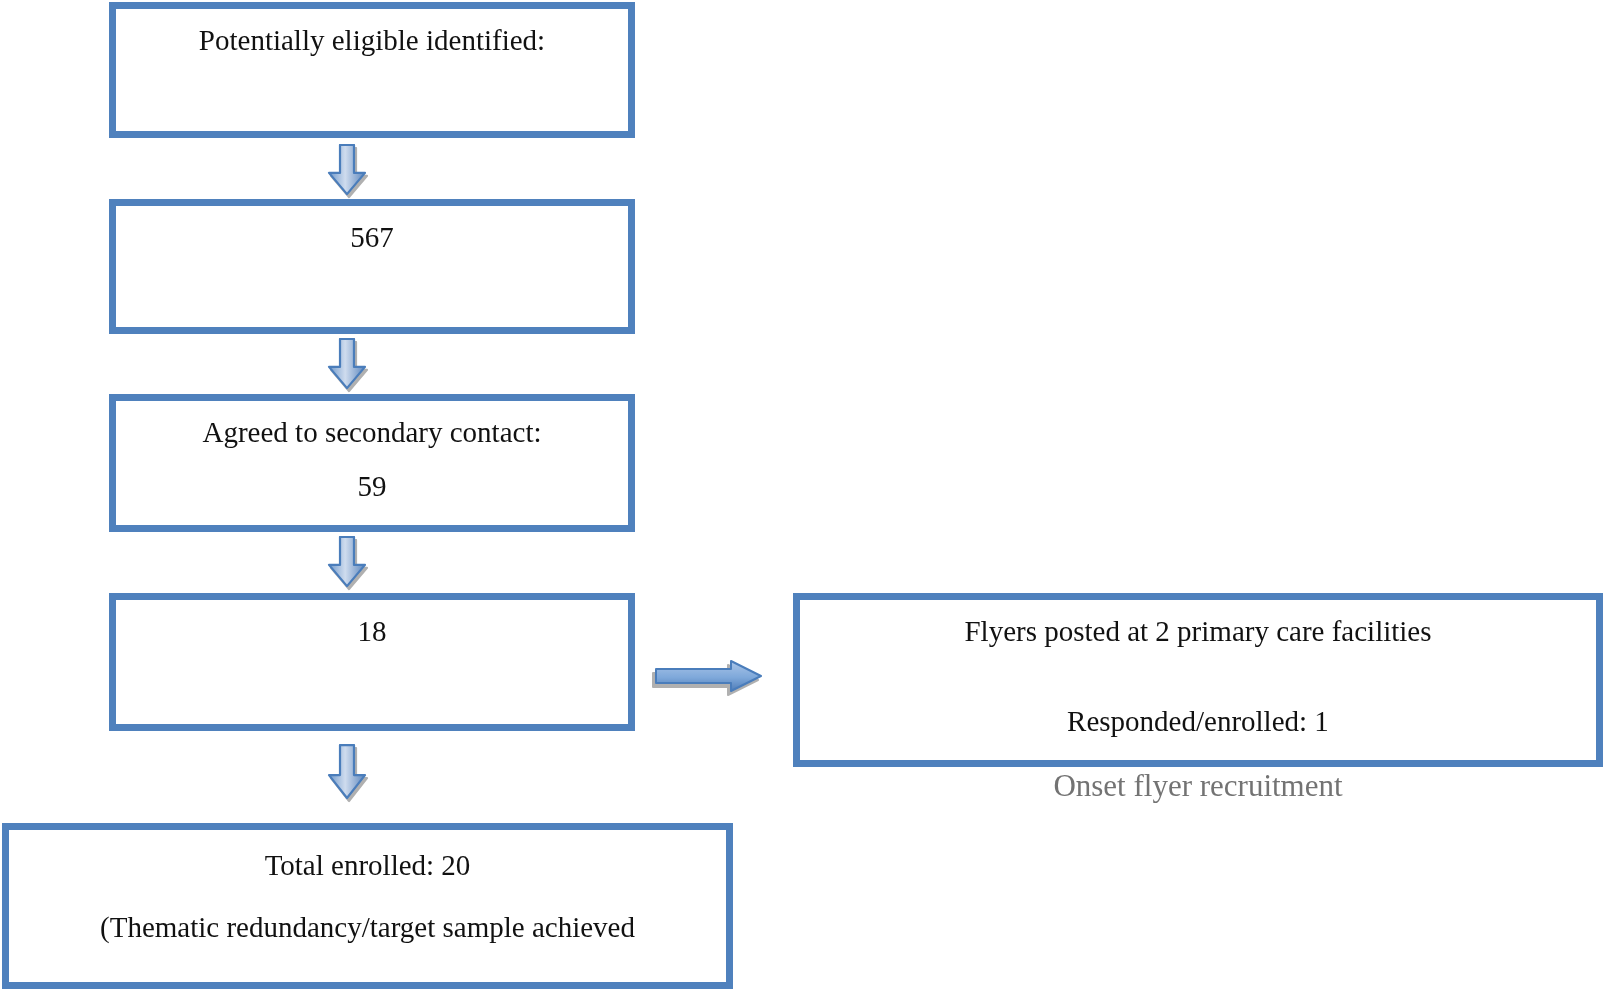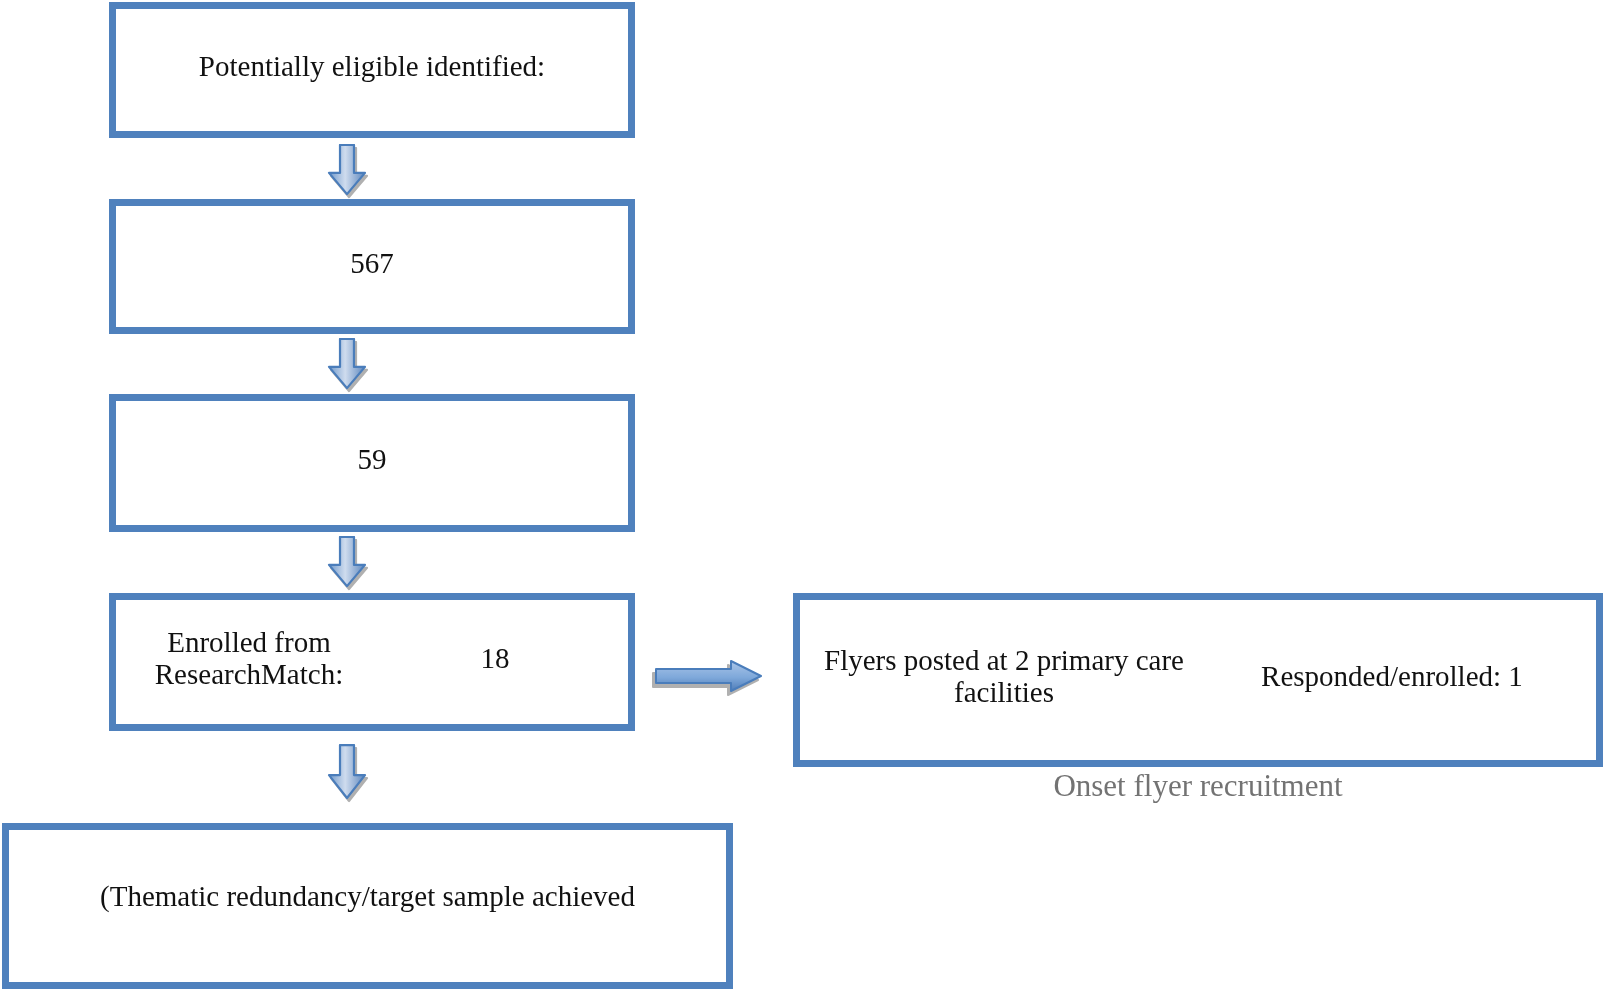--- a/index.html
+++ b/index.html
@@ -15,21 +15,21 @@
     overflow: hidden;
     font-family: "Liberation Serif", "DejaVu Serif", serif;
     color: #111111;
   }
   .flow-box {
     position: absolute;
     box-sizing: border-box;
     border: 7px solid #4f81bd;
     background: #ffffff;
     display: flex;
-    flex-direction: row;
+    flex-direction: column;
     justify-content: space-between;
     align-items: center;
     text-align: center;
     padding: 16px 10px 22px 10px;
     font-size: 29px;
     line-height: 1.1;
   }
   .flow-box .bx-line {
     width: 100%;
   }
@@ -102,31 +102,31 @@
     <div class="bx-line">567</div>
   </div>
 
   <div class="arrow arrow-down-2">
     <svg viewBox="0 0 44 54" preserveAspectRatio="none">
       <path d="M15 1 H29 V30 H40 L22 52 L4 30 H15 Z" fill="url(#gradDown)" stroke="#4a7dbb" stroke-width="2.2" stroke-linejoin="round"></path>
     </svg>
   </div>
 
   <div class="flow-box box-3">
+    <div class="bx-line">Agreed to secondary contact:</div>
     <div class="bx-line">59</div>
   </div>
 
   <div class="arrow arrow-down-3">
     <svg viewBox="0 0 44 54" preserveAspectRatio="none">
       <path d="M15 1 H29 V30 H40 L22 52 L4 30 H15 Z" fill="url(#gradDown)" stroke="#4a7dbb" stroke-width="2.2" stroke-linejoin="round"></path>
     </svg>
   </div>
 
   <div class="flow-box box-4">
-    <div class="bx-line">Enrolled from ResearchMatch:</div>
     <div class="bx-line">18</div>
   </div>
 
   <div class="arrow arrow-right-1">
     <svg viewBox="0 0 108 36" preserveAspectRatio="none">
       <path d="M1 11 H76 V3 L106 18 L76 33 V25 H1 Z" fill="url(#gradRight)" stroke="#4a7dbb" stroke-width="2" stroke-linejoin="round"></path>
     </svg>
   </div>
 
   <div class="flow-box box-5">
@@ -134,18 +134,19 @@
     <div class="bx-line">Responded/enrolled: 1</div>
   </div>
 
   <div class="arrow arrow-down-4">
     <svg viewBox="0 0 44 54" preserveAspectRatio="none">
       <path d="M15 1 H29 V30 H40 L22 52 L4 30 H15 Z" fill="url(#gradDown)" stroke="#4a7dbb" stroke-width="2.2" stroke-linejoin="round"></path>
     </svg>
   </div>
 
   <div class="flow-box box-6">
+    <div class="bx-line">Total enrolled: 20</div>
     <div class="bx-line">(Thematic redundancy/target sample achieved</div>
   </div>
 
   <div class="caption">Onset flyer recruitment</div>
 
 </div>
 
 </body></html>

